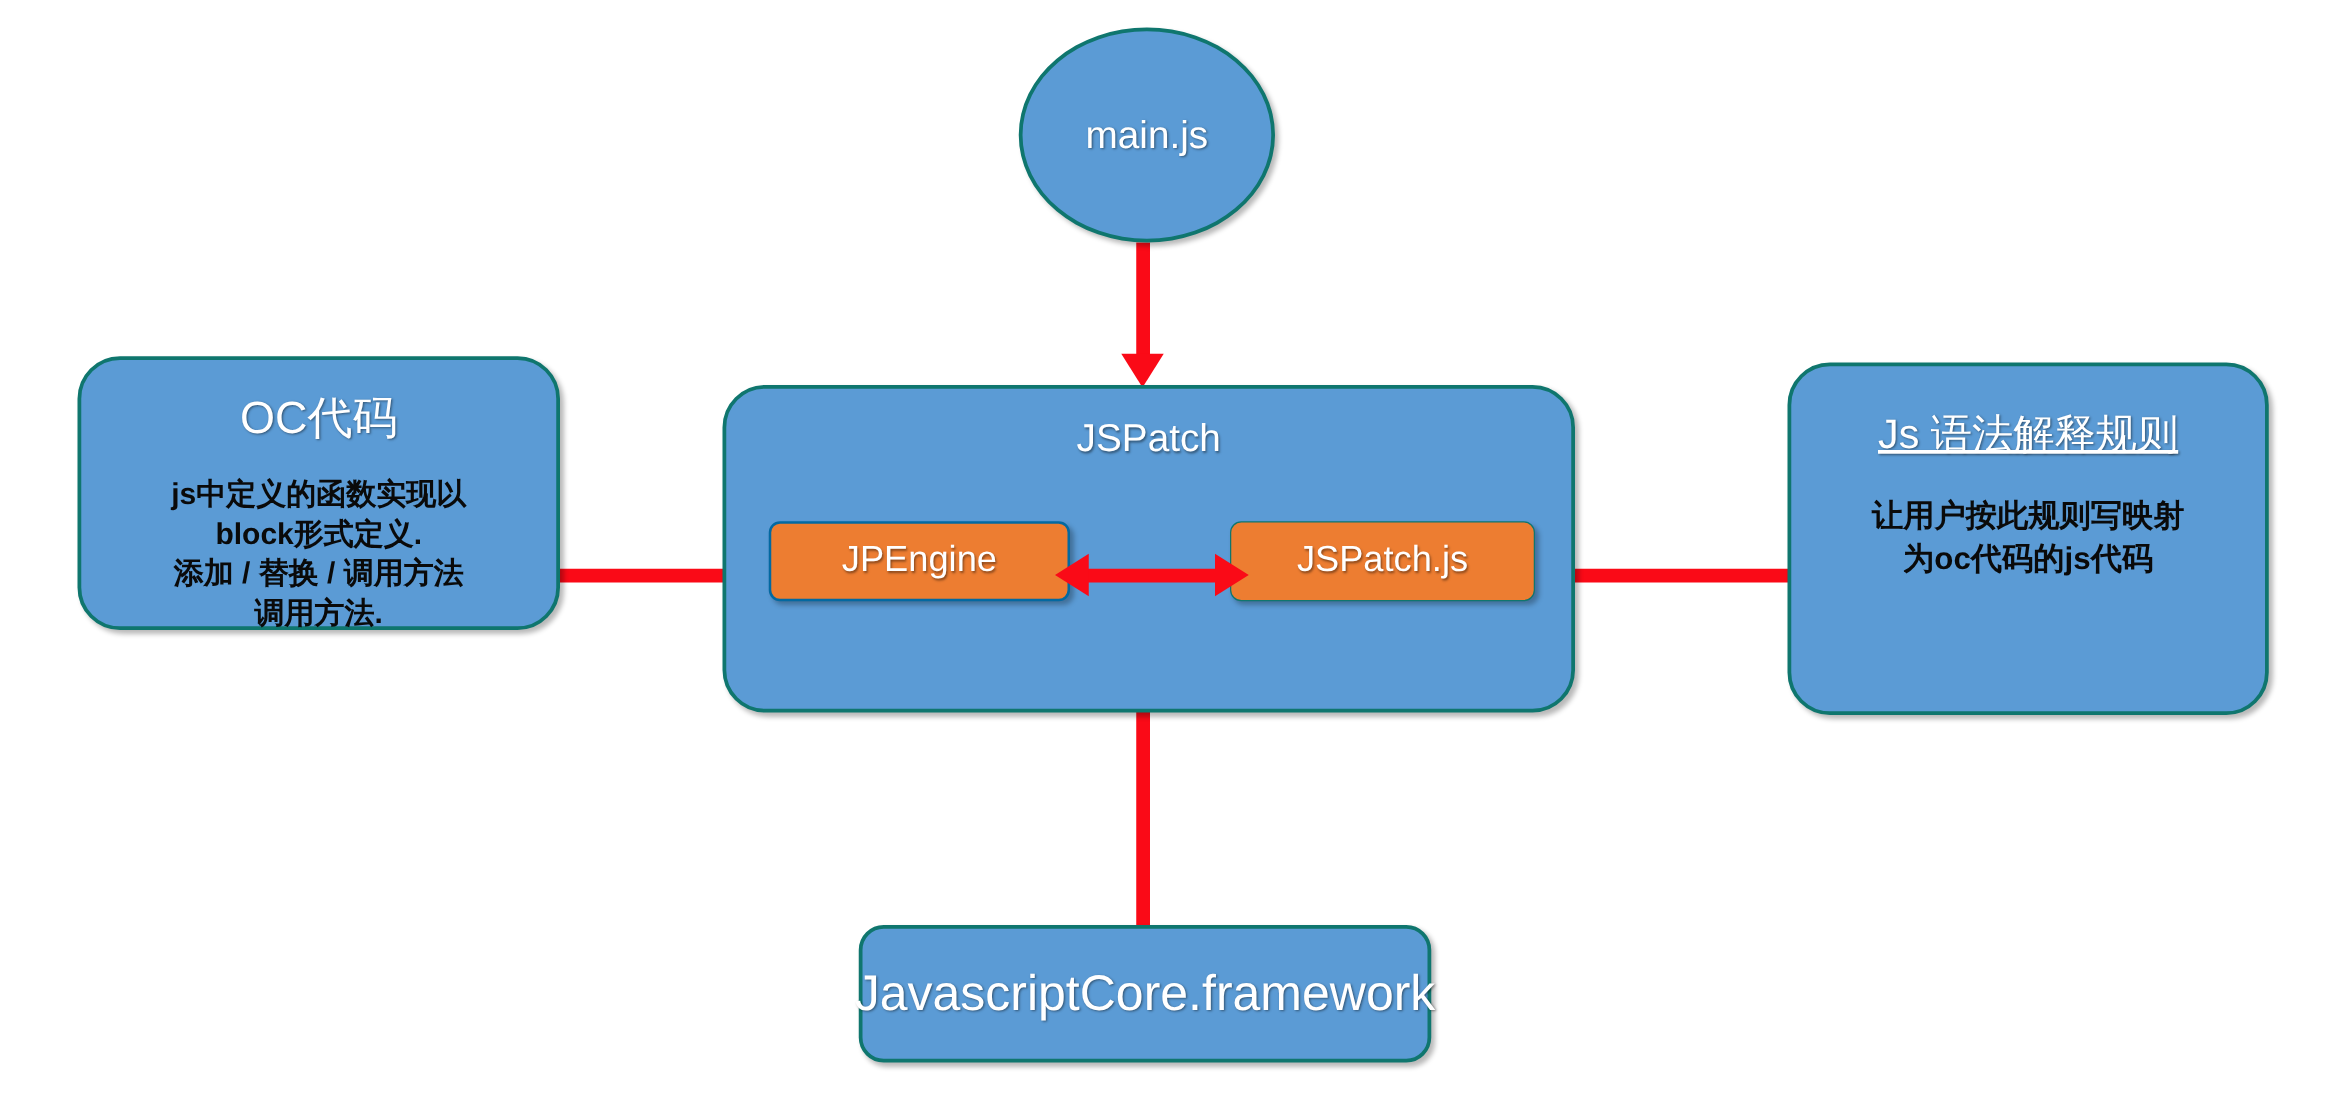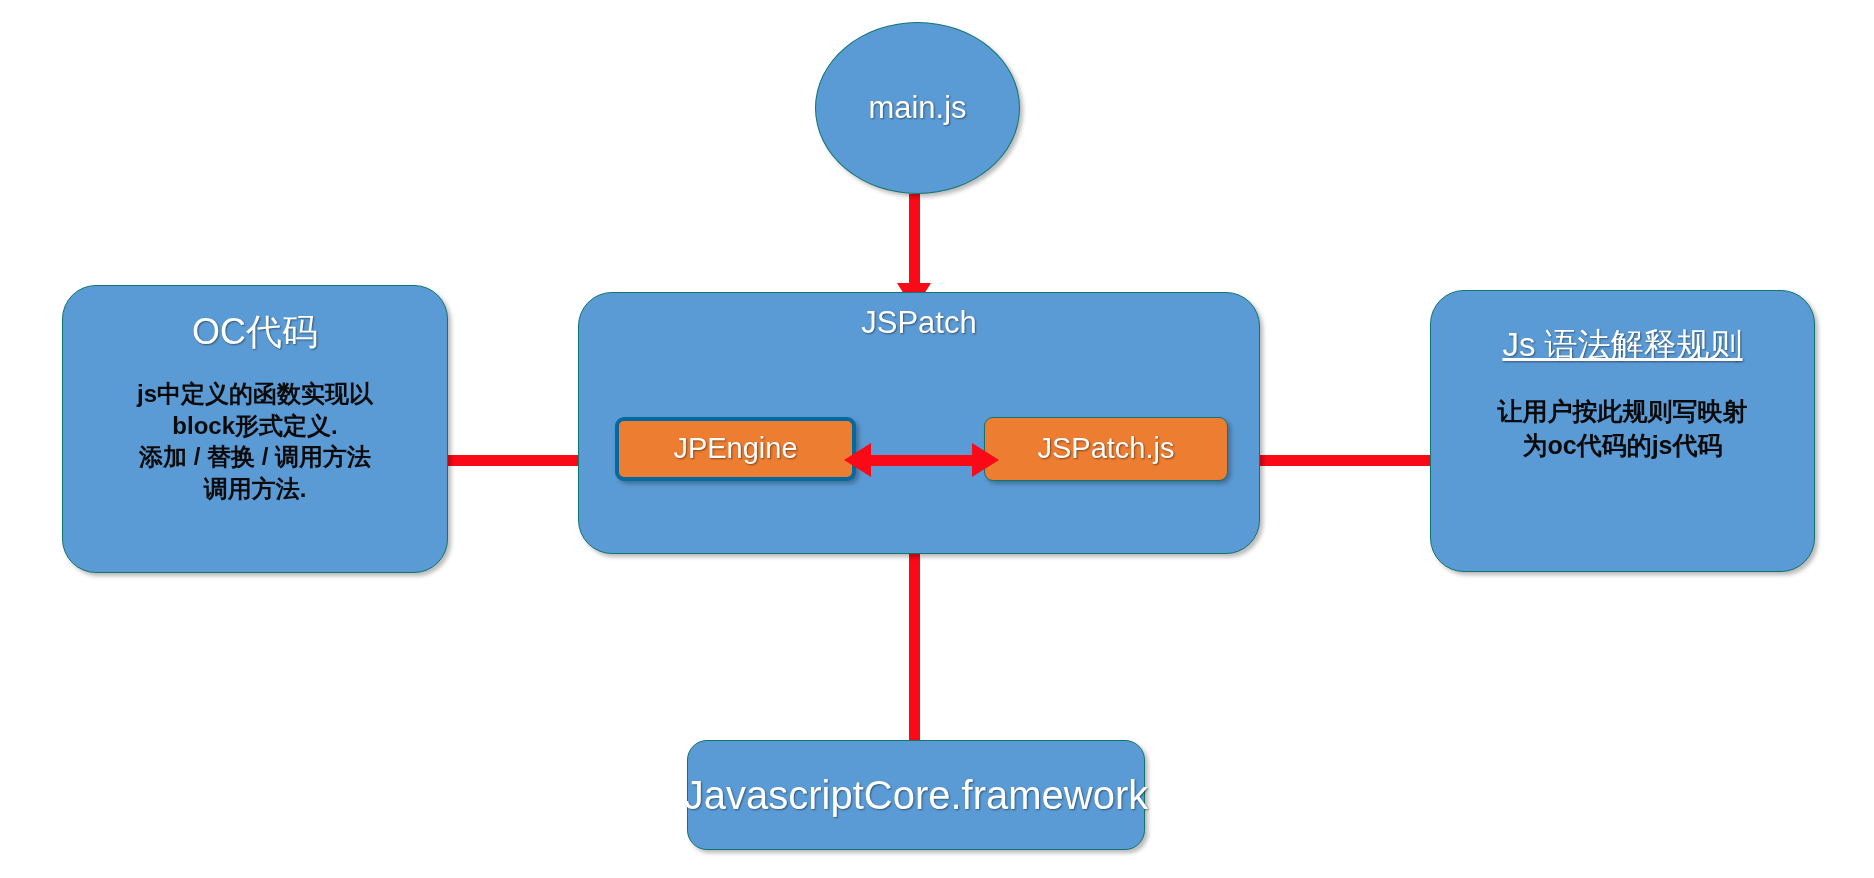--- a/index.html
+++ b/index.html
@@ -16,21 +16,21 @@
     height: 878px;
     background: #ffffff;
     overflow: hidden;
   }
 
   
   .node {
     position: absolute;
     box-sizing: border-box;
     background: #5B9BD5;
-    border: 1px solid #0f766e;
+    border: 3px solid #0f766e;
     color: #ffffff;
     display: flex;
     flex-direction: column;
     align-items: center;
     text-align: center;
     box-shadow: 3px 3px 4px rgba(0,0,0,0.28);
   }
   .rounded {
     border-radius: 34px;
   }
@@ -61,42 +61,42 @@
     width: 205px;
     height: 172px;
     border-radius: 50%;
   }
   #main-js .node-title { font-size: 31px; }
 
   #oc-box {
     left: 62px;
     top: 285px;
     width: 386px;
-    height: 288px;
+    height: 219px;
     padding-top: 16px;
   }
   #oc-box .node-title { font-size: 36px; margin-top: 10px; }
   #oc-box .node-body  { font-size: 24px; margin-top: 26px; }
 
   #jspatch-box {
     left: 578px;
-    top: 292px;
+    top: 308px;
     width: 682px;
     height: 262px;
-    padding-top: 8px;
+    padding-top: 18px;
   }
   #jspatch-box .node-title { font-size: 31px; margin-top: 5px; }
 
   #jpengine {
     left: 615px;
     top: 417px;
     width: 241px;
     height: 64px;
     background: #ED7D31;
-    border: 4px solid #0369a1;
+    border: 2px solid #0369a1;
     border-radius: 9px;
     justify-content: center;
     box-shadow: 3px 3px 4px rgba(0,0,0,0.28);
   }
   #jpengine .node-title { font-size: 29px; }
 
   #jspatchjs {
     left: 984px;
     top: 417px;
     width: 244px;

